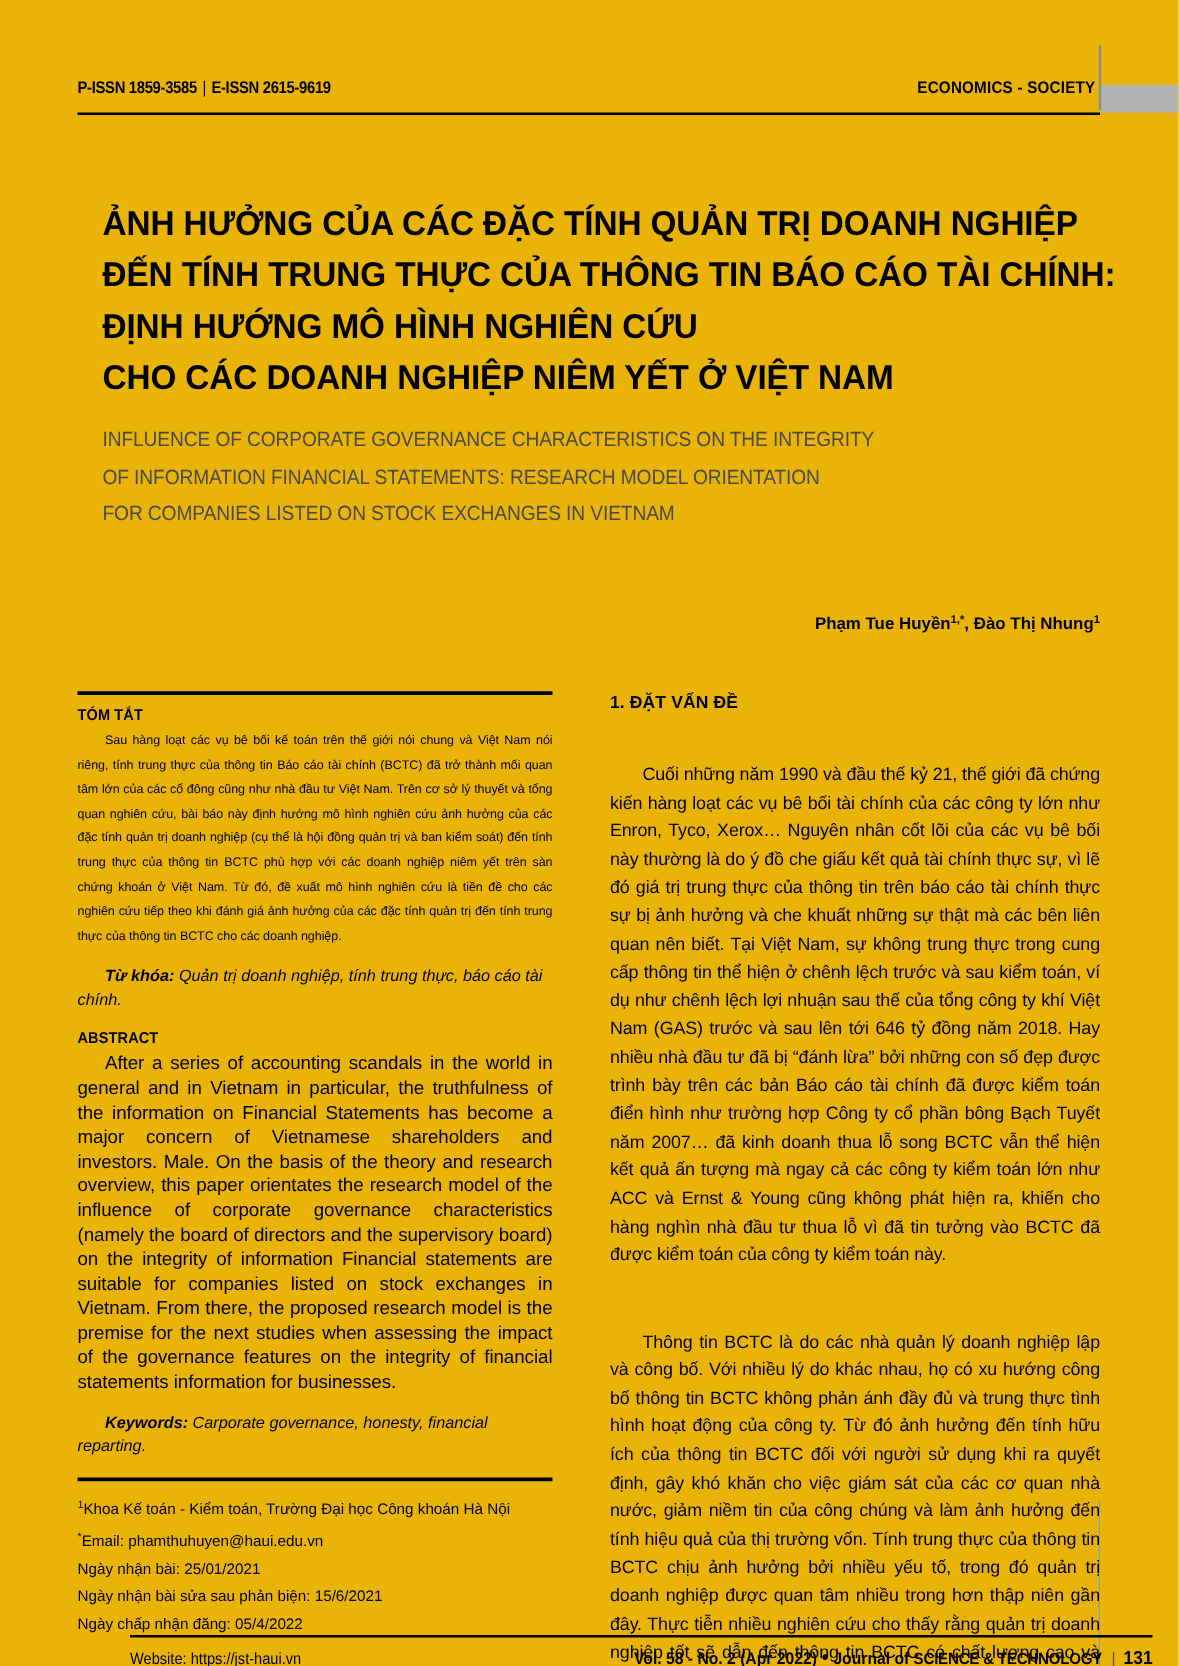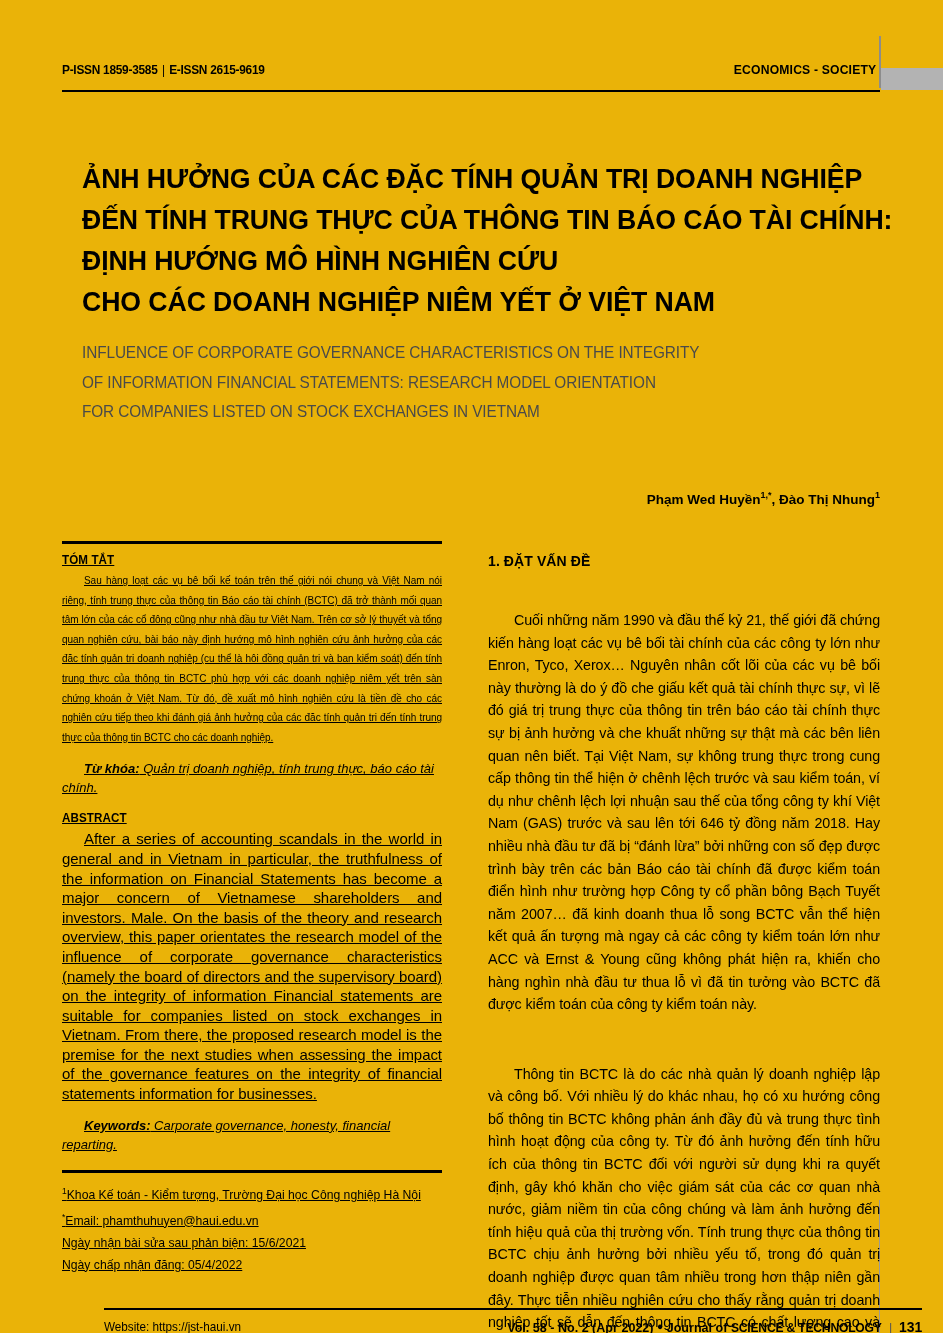--- a/index.html
+++ b/index.html
@@ -126,23 +126,22 @@
     text-align: right;
     font-size: 13.5px;
     font-weight: 700;
   }
   .authors sup { font-size: 9px; }
 
   
   .col-left {
     position: absolute;
     left: 62px;
-    top: 541px;
+    top: 553px;
     width: 380px;
-    text-decoration: underline;
   }
   .col-right {
     position: absolute;
     left: 488px;
     top: 553px;
     width: 392px;
   }
 
   .abs-toprule {
     width: 380px;
@@ -281,21 +280,21 @@
       <div>CHO CÁC DOANH NGHIỆP NIÊM YẾT Ở VIỆT NAM</div>
     </div>
     <div class="title-en">
       <div>INFLUENCE OF CORPORATE GOVERNANCE CHARACTERISTICS ON THE INTEGRITY</div>
       <div>OF INFORMATION FINANCIAL STATEMENTS: RESEARCH MODEL ORIENTATION</div>
       <div>FOR COMPANIES LISTED ON STOCK EXCHANGES IN VIETNAM</div>
     </div>
   </div>
 
   <div class="authors">
-    <span>Phạm Wed Huyền</span><sup>1,*</sup><span>, </span><span>Đào Thị Nhung</span><sup>1</sup>
+    <span>Phạm Tue Huyền</span><sup>1,*</sup><span>, </span><span>Đào Thị Nhung</span><sup>1</sup>
   </div>
 
   <div class="col-left">
     <div class="abs-toprule"></div>
 
     <div class="sec-label">TÓM TẮT</div>
     <div class="abs-body indent">Sau hàng loạt các vụ bê bối kế toán trên thế giới nói chung và Việt Nam nói riêng, tính trung thực của thông tin Báo cáo tài chính (BCTC) đã trở thành mối quan tâm lớn của các cổ đông cũng như nhà đầu tư Việt Nam. Trên cơ sở lý thuyết và tổng quan nghiên cứu, bài báo này định hướng mô hình nghiên cứu ảnh hưởng của các đặc tính quản trị doanh nghiệp (cụ thể là hội đồng quản trị và ban kiểm soát) đến tính trung thực của thông tin BCTC phù hợp với các doanh nghiệp niêm yết trên sàn chứng khoán ở Việt Nam. Từ đó, đề xuất mô hình nghiên cứu là tiền đề cho các nghiên cứu tiếp theo khi đánh giá ảnh hưởng của các đặc tính quản trị đến tính trung thực của thông tin BCTC cho các doanh nghiệp.</div>
     <div class="kw">
       <b>Từ khóa:</b><span> Quản trị doanh nghiệp, tính trung thực, báo cáo tài chính.</span>
     </div>
@@ -303,22 +302,23 @@
     <div class="abs-spacer"></div>
 
     <div class="sec-label">ABSTRACT</div>
     <div class="abs-body abs-en indent">After a series of accounting scandals in the world in general and in Vietnam in particular, the truthfulness of the information on Financial Statements has become a major concern of Vietnamese shareholders and investors. Male. On the basis of the theory and research overview, this paper orientates the research model of the influence of corporate governance characteristics (namely the board of directors and the supervisory board) on the integrity of information Financial statements are suitable for companies listed on stock exchanges in Vietnam. From there, the proposed research model is the premise for the next studies when assessing the impact of the governance features on the integrity of financial statements information for businesses.</div>
     <div class="kw">
       <b>Keywords:</b><span> Carporate governance, honesty, financial reparting.</span>
     </div>
 
     <div class="foot-rule"></div>
     <div class="footnotes">
-      <div><sup>1</sup><span>Khoa Kế toán - Kiểm tượng, Trường Đại học Công nghiệp Hà Nội</span></div>
+      <div><sup>1</sup><span>Khoa Kế toán - Kiểm toán, Trường Đại học Công khoán Hà Nội</span></div>
       <div><sup>*</sup><span>Email: phamthuhuyen@haui.edu.vn</span></div>
+      <div>Ngày nhận bài: 25/01/2021</div>
       <div>Ngày nhận bài sửa sau phản biện: 15/6/2021</div>
       <div>Ngày chấp nhận đăng: 05/4/2022</div>
     </div>
   </div>
 
   <div class="col-right">
     <div class="r-heading">1. ĐẶT VẤN ĐỀ</div>
     <div class="r-body indent">Cuối những năm 1990 và đầu thế kỷ 21, thế giới đã chứng kiến hàng loạt các vụ bê bối tài chính của các công ty lớn như Enron, Tyco, Xerox… Nguyên nhân cốt lõi của các vụ bê bối này thường là do ý đồ che giấu kết quả tài chính thực sự, vì lẽ đó giá trị trung thực của thông tin trên báo cáo tài chính thực sự bị ảnh hưởng và che khuất những sự thật mà các bên liên quan nên biết. Tại Việt Nam, sự không trung thực trong cung cấp thông tin thể hiện ở chênh lệch trước và sau kiểm toán, ví dụ như chênh lệch lợi nhuận sau thế của tổng công ty khí Việt Nam (GAS) trước và sau lên tới 646 tỷ đồng năm 2018. Hay nhiều nhà đầu tư đã bị “đánh lừa” bởi những con số đẹp được trình bày trên các bản Báo cáo tài chính đã được kiểm toán điển hình như trường hợp Công ty cổ phần bông Bạch Tuyết năm 2007… đã kinh doanh thua lỗ song BCTC vẫn thể hiện kết quả ấn tượng mà ngay cả các công ty kiểm toán lớn như ACC và Ernst &amp; Young cũng không phát hiện ra, khiến cho hàng nghìn nhà đầu tư thua lỗ vì đã tin tưởng vào BCTC đã được kiểm toán của công ty kiểm toán này.</div>
     <div class="r-gap"></div>
     <div class="r-body indent">Thông tin BCTC là do các nhà quản lý doanh nghiệp lập và công bố. Với nhiều lý do khác nhau, họ có xu hướng công bố thông tin BCTC không phản ánh đầy đủ và trung thực tình hình hoạt động của công ty. Từ đó ảnh hưởng đến tính hữu ích của thông tin BCTC đối với người sử dụng khi ra quyết định, gây khó khăn cho việc giám sát của các cơ quan nhà nước, giảm niềm tin của công chúng và làm ảnh hưởng đến tính hiệu quả của thị trường vốn. Tính trung thực của thông tin BCTC chịu ảnh hưởng bởi nhiều yếu tố, trong đó quản trị doanh nghiệp được quan tâm nhiều trong hơn thập niên gần đây. Thực tiễn nhiều nghiên cứu cho thấy rằng quản trị doanh nghiệp tốt sẽ dẫn đến thông tin BCTC có chất lượng cao và ngược lại chất lượng</div>

